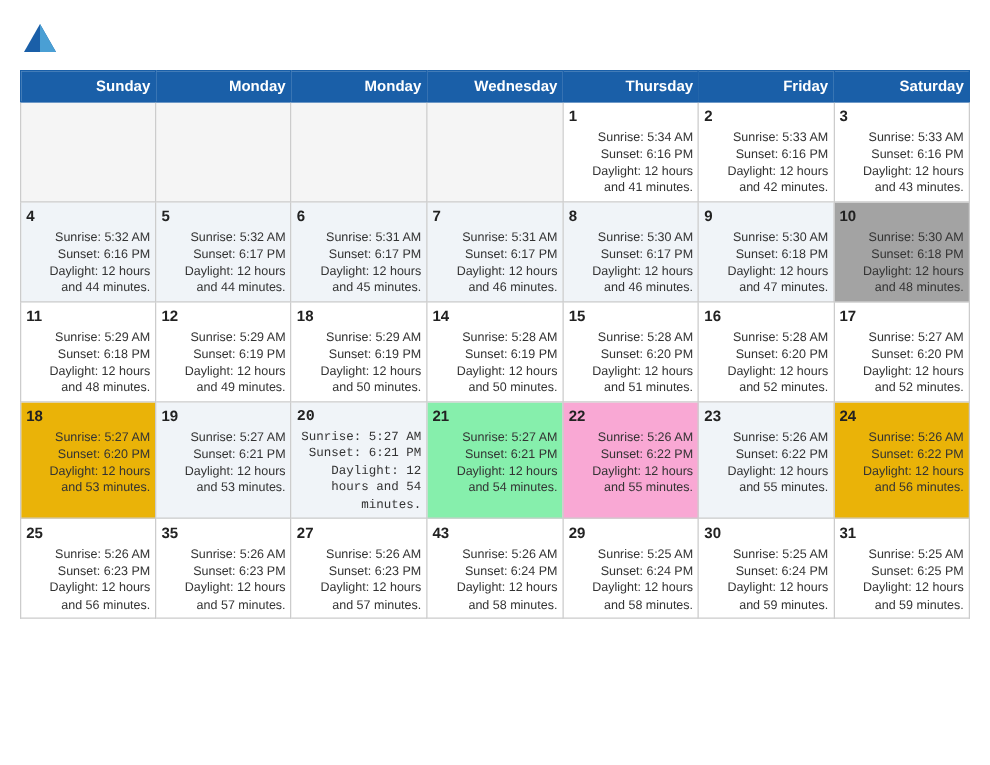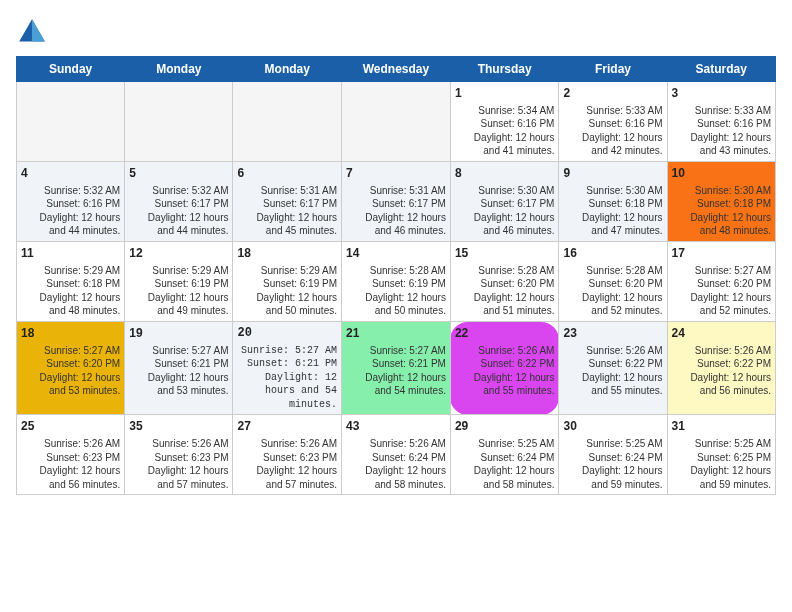--- a/index.html
+++ b/index.html
@@ -47,21 +47,21 @@
     }
     .calendar {
       width: 100%;
       border-collapse: collapse;
       font-size: 11px;
     }
     .calendar th {
       background: #1a5fa8;
       color: #fff;
       padding: 5px 4px;
-      text-align: center;
+      text-align: right;
       font-weight: bold;
       font-size: 12px;
       border: 1px solid #1a5fa8;
     }
     .calendar td {
       vertical-align: top;
       border: 1px solid #ccc;
       padding: 3px 4px;
       width: 110px;
       height: 80px;
@@ -159,21 +159,21 @@
           <div class="cell-content">Sunrise: 5:31 AM<br>Sunset: 6:17 PM<br>Daylight: 12 hours and 46 minutes.</div>
         </td>
         <td style="background: rgb(240, 244, 248);">
           <span class="day-number">8</span>
           <div class="cell-content">Sunrise: 5:30 AM<br>Sunset: 6:17 PM<br>Daylight: 12 hours and 46 minutes.</div>
         </td>
         <td style="background: rgb(240, 244, 248);">
           <span class="day-number">9</span>
           <div class="cell-content">Sunrise: 5:30 AM<br>Sunset: 6:18 PM<br>Daylight: 12 hours and 47 minutes.</div>
         </td>
-        <td style="background: #f97316;">
+        <td style="background: #a3a3a3;">
           <span class="day-number">10</span>
           <div class="cell-content">Sunrise: 5:30 AM<br>Sunset: 6:18 PM<br>Daylight: 12 hours and 48 minutes.</div>
         </td>
       </tr>
       <tr>
         <td>
           <span class="day-number">11</span>
           <div class="cell-content">Sunrise: 5:29 AM<br>Sunset: 6:18 PM<br>Daylight: 12 hours and 48 minutes.</div>
         </td>
         <td>
@@ -211,29 +211,29 @@
           <div class="cell-content">Sunrise: 5:27 AM<br>Sunset: 6:21 PM<br>Daylight: 12 hours and 53 minutes.</div>
         </td>
         <td style="background: rgb(240, 244, 248); font-family: Liberation Mono, monospace;">
           <span class="day-number">20</span>
           <div class="cell-content">Sunrise: 5:27 AM<br>Sunset: 6:21 PM<br>Daylight: 12 hours and 54 minutes.</div>
         </td>
         <td style="background: #86efac;">
           <span class="day-number">21</span>
           <div class="cell-content">Sunrise: 5:27 AM<br>Sunset: 6:21 PM<br>Daylight: 12 hours and 54 minutes.</div>
         </td>
-        <td style="background: #d946ef; border-radius: 18px;">
+        <td style="background: #f9a8d4;">
           <span class="day-number">22</span>
           <div class="cell-content">Sunrise: 5:26 AM<br>Sunset: 6:22 PM<br>Daylight: 12 hours and 55 minutes.</div>
         </td>
         <td style="background: rgb(240, 244, 248);">
           <span class="day-number">23</span>
           <div class="cell-content">Sunrise: 5:26 AM<br>Sunset: 6:22 PM<br>Daylight: 12 hours and 55 minutes.</div>
         </td>
-        <td style="background: #fef9c3; margin-top: 27px;">
+        <td style="background: #eab308; margin-top: 27px;">
           <span class="day-number">24</span>
           <div class="cell-content">Sunrise: 5:26 AM<br>Sunset: 6:22 PM<br>Daylight: 12 hours and 56 minutes.</div>
         </td>
       </tr>
       <tr>
         <td>
           <span class="day-number">25</span>
           <div class="cell-content">Sunrise: 5:26 AM<br>Sunset: 6:23 PM<br>Daylight: 12 hours and 56 minutes.</div>
         </td>
         <td>

